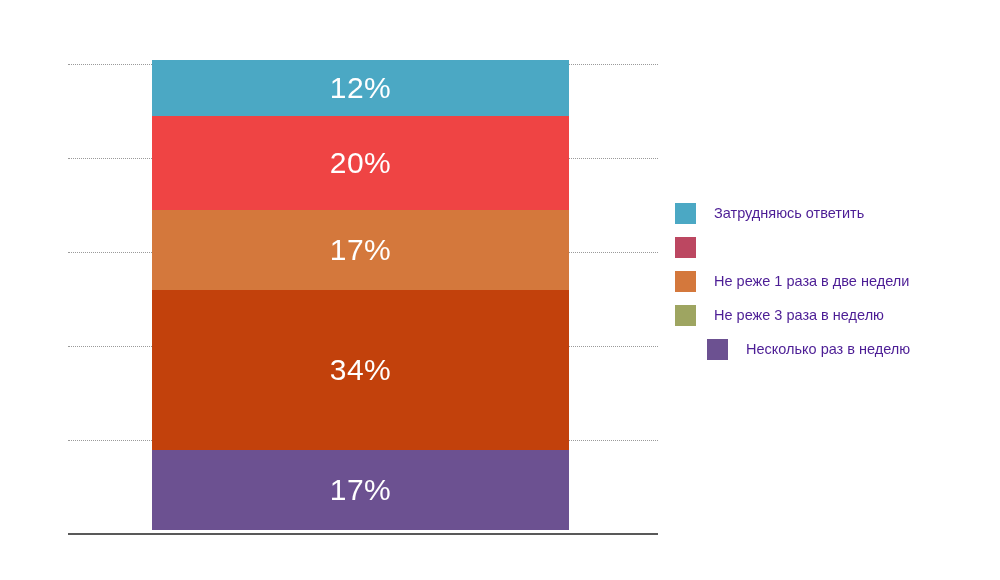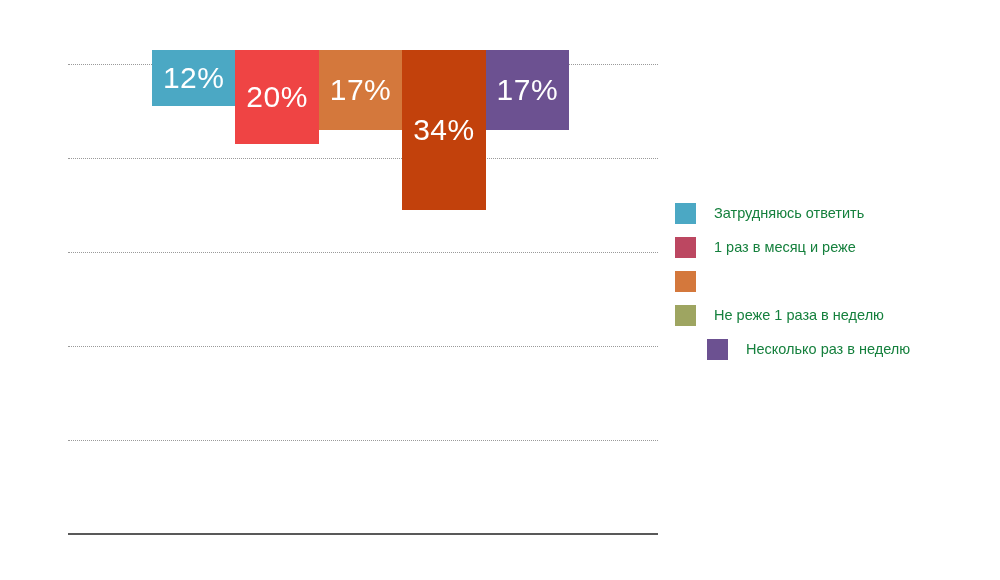--- a/index.html
+++ b/index.html
@@ -42,25 +42,25 @@
     top: 533px;
     width: 590px;
     height: 2px;
     background: #595959;
   }
 
   
   .bar-stack {
     position: absolute;
     left: 152px;
-    top: 50px;
+    top: 60px;
     width: 417px;
     height: 470px;
     display: flex;
-    flex-direction: row;
+    flex-direction: column;
   }
   .bar-segment {
     position: relative;
     display: flex;
     align-items: center;
     justify-content: center;
     width: 100%;
     box-sizing: border-box;
   }
   .bar-value {
@@ -91,21 +91,21 @@
     padding-left: 32px;
   }
   .legend-swatch {
     width: 21px;
     height: 21px;
     flex: 0 0 21px;
   }
   .legend-label {
     margin-left: 18px;
     font-size: 14.5px;
-    color: #15803d;
+    color: #4c1d95;
     white-space: nowrap;
     font-family: "Liberation Sans", sans-serif;
     line-height: 21px;
   }
 </style>
 </head>
 <body>
 
 <div class="chart-root">
 
@@ -136,28 +136,28 @@
     </div>
   </div>
 
   <div class="legend">
     <div class="legend-item">
       <span class="legend-swatch" style="background:#4ba8c4;"></span>
       <span class="legend-label">Затрудняюсь ответить</span>
     </div>
     <div class="legend-item">
       <span class="legend-swatch" style="background:#bc4761;"></span>
-      <span class="legend-label">1 раз в месяц и реже</span>
     </div>
     <div class="legend-item">
       <span class="legend-swatch" style="background:#d4783c;"></span>
+      <span class="legend-label">Не реже 1 раза в две недели</span>
     </div>
     <div class="legend-item">
       <span class="legend-swatch" style="background:#9ea561;"></span>
-      <span class="legend-label">Не реже 1 раза в неделю</span>
+      <span class="legend-label">Не реже 3 раза в неделю</span>
     </div>
     <div class="legend-item">
       <span class="legend-swatch" style="background:#6c5191;"></span>
       <span class="legend-label">Несколько раз в неделю</span>
     </div>
   </div>
 
 </div>
 
 </body></html>

